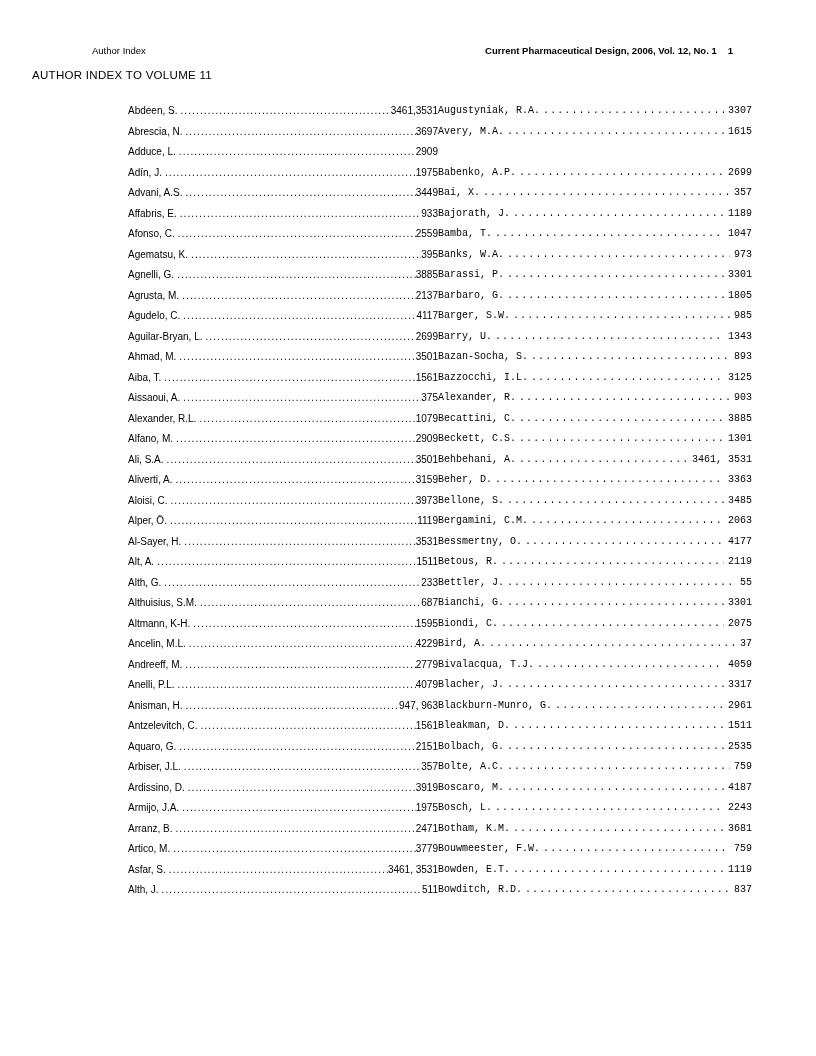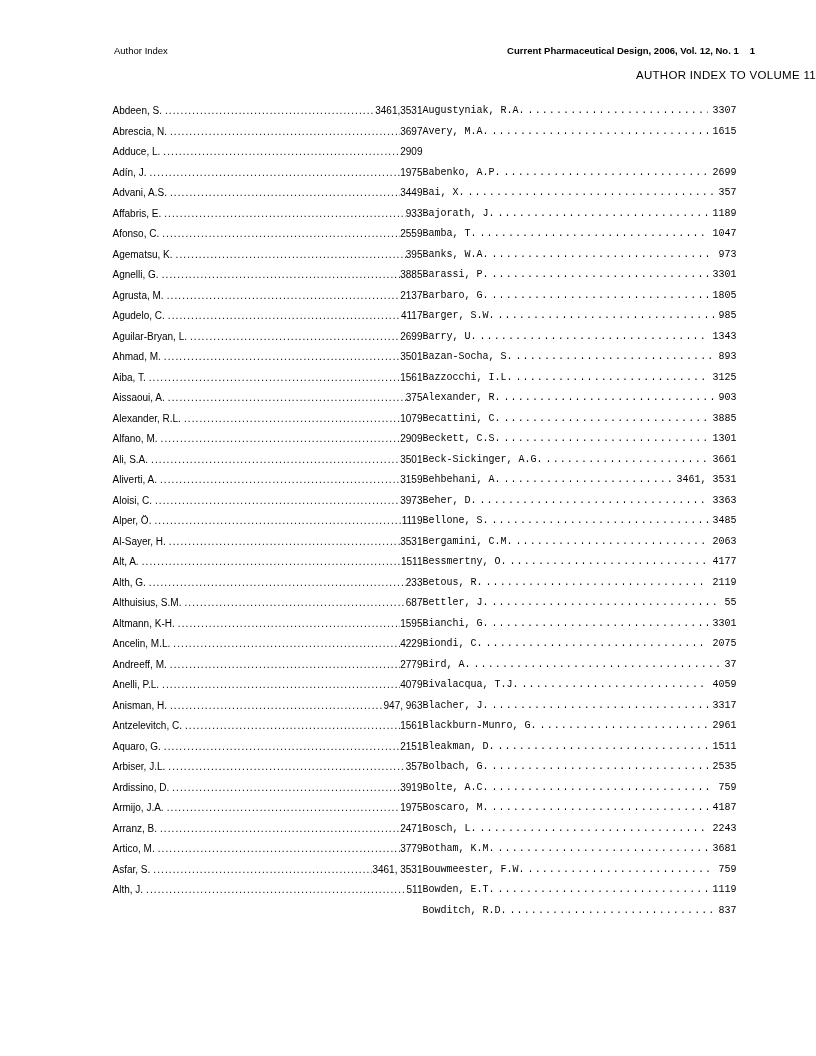--- a/index.html
+++ b/index.html
@@ -9,52 +9,52 @@
     width: 816px;
     height: 1056px;
     margin: 0 auto;
     background: #ffffff;
     color: #000000;
     font-family: "Liberation Sans", sans-serif;
     overflow: hidden;
   }
   .header {
     position: absolute;
-    left: 114px;
+    left: 92px;
     top: 45px;
     width: 641px;
     display: flex;
     justify-content: space-between;
     align-items: flex-end;
     font-size: 9.5px;
     line-height: 11px;
     white-space: nowrap;
   }
   .header-right { display: inline-flex; align-items: baseline; font-weight: bold; }
   .header-pageno { margin-left: 11px; }
   .title {
     position: absolute;
     left: 0;
     right: 0;
     top: 68px;
     margin: 0;
-    text-align: right;
+    text-align: left;
     font-size: 11.5px;
     font-weight: 400;
     letter-spacing: 0.3px;
     line-height: 14px;
     padding-left: 32px;
   }
   .columns {
     position: absolute;
     left: 97px;
     top: 101px;
     width: 655px;
     display: flex;
-    justify-content: center;
+    justify-content: flex-end;
   }
   .col { width: 310px; }
   .col-right { width: 314px; font-family: Liberation Mono, monospace; }
   .row {
     display: flex;
     align-items: baseline;
     height: 20.5px;
     line-height: 20.5px;
     font-size: 10px;
     white-space: nowrap;
@@ -426,25 +426,20 @@
           <span class="leader"></span>
           <span class="pages">3885</span>
         </div>
 
         <div class="row">
           <span class="name">Beckett, C.S.</span>
           <span class="leader"></span>
           <span class="pages">1301</span>
         </div>
 
-        <div class="row">
-          <span class="name">Beck-Sickinger, A.G.</span>
-          <span class="leader"></span>
-          <span class="pages">3661</span>
-        </div>
 
         <div class="row">
           <span class="name">Behbehani, A.</span>
           <span class="leader"></span>
           <span class="pages">3461, 3531</span>
         </div>
 
         <div class="row">
           <span class="name">Beher, D.</span>
           <span class="leader"></span>

